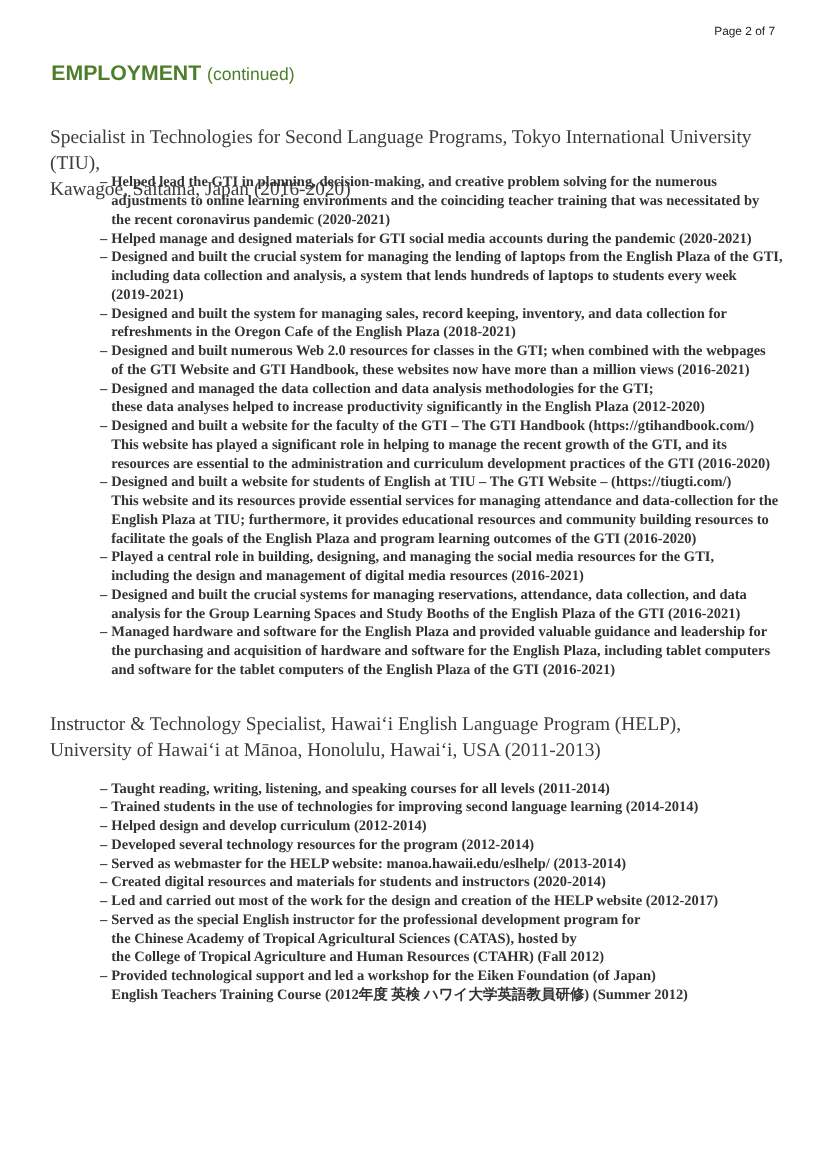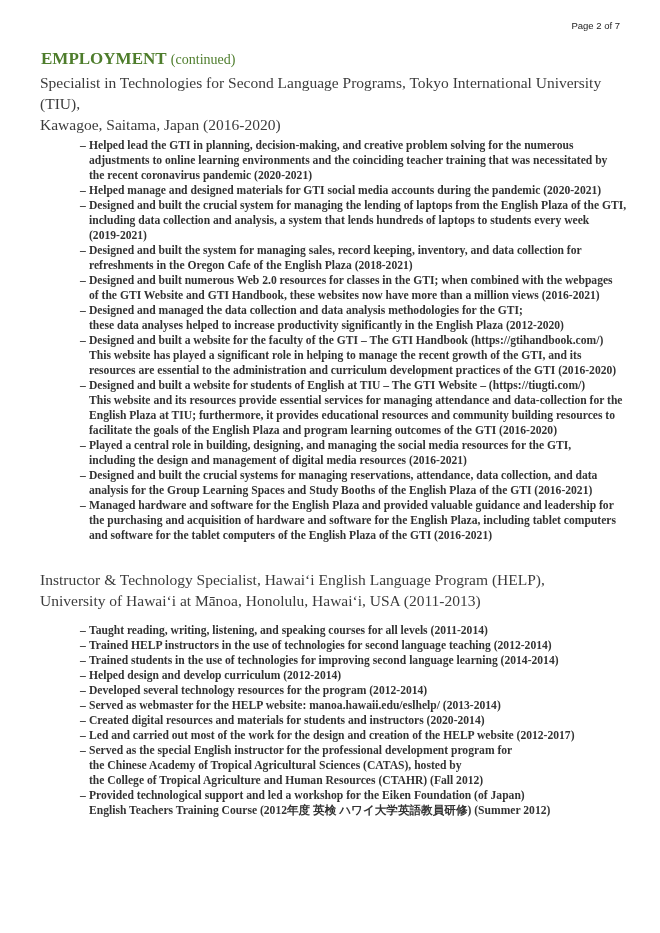--- a/index.html
+++ b/index.html
@@ -1,41 +1,41 @@
 <!DOCTYPE html>
 <html><head>
 <meta charset="utf-8">
 <style>
   html, body { margin:0; padding:0; background:#ffffff; }
   body { width:660px; height:933px; position:relative; overflow:hidden;
          font-family:"DejaVu Serif","Liberation Serif",serif; color:#3a3a3a; }
   .page-num { position:absolute; top:20px; right:40px; font-family:Liberation Sans, sans-serif;
               font-size:9.5px; color:#222; }
-  .section-title { position:absolute; left:41px; top:49px; font-family:Liberation Serif, serif;
+  .section-title { position:absolute; left:41px; top:49px; font-family:Liberation Sans, sans-serif;
                    font-size:17px; white-space:nowrap; }
   .section-title .main { color:#4e7d2c; font-weight:bold; }
   .section-title .sub { color:#4e7d2c; font-size:14px; }
   .job { position:absolute; left:40px; width:600px; }
   .job-title { font-family:"Liberation Serif",serif; font-size:15.5px; line-height:21px; color:#3c3c3c; }
   ul.duties { list-style:none; margin:0; padding:0; position:absolute; left:80px; width:560px;font-weight:bold; }
   ul.duties li { font-family:"Liberation Serif",serif; font-size:11.6px; line-height:15px;
                  color:#333; padding-left:9px; text-indent:-9px; white-space:pre-line; }
   ul.duties li .dash { display:inline-block; width:9px; text-indent:0; }
 </style>
 </head>
 <body>
 
 <div class="page-num">Page 2 of 7</div>
 
 <div class="section-title">
   <span class="main">EMPLOYMENT</span>
   <span class="sub">(continued)</span>
 </div>
 
-<div class="job" style="top:72px">
+<div class="job" style="top:99px">
   <div class="job-title">
     <div>Specialist in Technologies for Second Language Programs, Tokyo International University (TIU),</div>
     <div>Kawagoe, Saitama, Japan (2016-2020)</div>
   </div>
 </div>
 <ul class="duties" id="duties-0" style="top:138px">
     <li><span class="dash">–</span><span>Helped lead the GTI in planning, decision-making, and creative problem solving for the numerous
 adjustments to online learning environments and the coinciding teacher training that was necessitated by
 the recent coronavirus pandemic (2020-2021)</span></li>
     <li><span class="dash">–</span><span>Helped manage and designed materials for GTI social media accounts during the pandemic (2020-2021)</span></li>
@@ -65,21 +65,20 @@
   </ul>
 
 <div class="job" style="top:569px">
   <div class="job-title">
     <div>Instructor &amp; Technology Specialist, Hawaiʻi English Language Program (HELP),</div>
     <div>University of Hawaiʻi at Mānoa, Honolulu, Hawaiʻi, USA (2011-2013)</div>
   </div>
 </div>
 <ul class="duties" id="duties-1" style="top:623px">
     <li><span class="dash">–</span><span>Taught reading, writing, listening, and speaking courses for all levels (2011-2014)</span></li>
-    <li><span class="dash">–</span><span>Trained HELP instructors in the use of technologies for second language teaching (2012-2014)</span></li>
     <li><span class="dash">–</span><span>Trained students in the use of technologies for improving second language learning (2014-2014)</span></li>
     <li><span class="dash">–</span><span>Helped design and develop curriculum (2012-2014)</span></li>
     <li><span class="dash">–</span><span>Developed several technology resources for the program (2012-2014)</span></li>
     <li><span class="dash">–</span><span>Served as webmaster for the HELP website: manoa.hawaii.edu/eslhelp/ (2013-2014)</span></li>
     <li><span class="dash">–</span><span>Created digital resources and materials for students and instructors (2020-2014)</span></li>
     <li><span class="dash">–</span><span>Led and carried out most of the work for the design and creation of the HELP website (2012-2017)</span></li>
     <li><span class="dash">–</span><span>Served as the special English instructor for the professional development program for
 the Chinese Academy of Tropical Agricultural Sciences (CATAS), hosted by
 the College of Tropical Agriculture and Human Resources (CTAHR) (Fall 2012)</span></li>
     <li><span class="dash">–</span><span>Provided technological support and led a workshop for the Eiken Foundation (of Japan)

